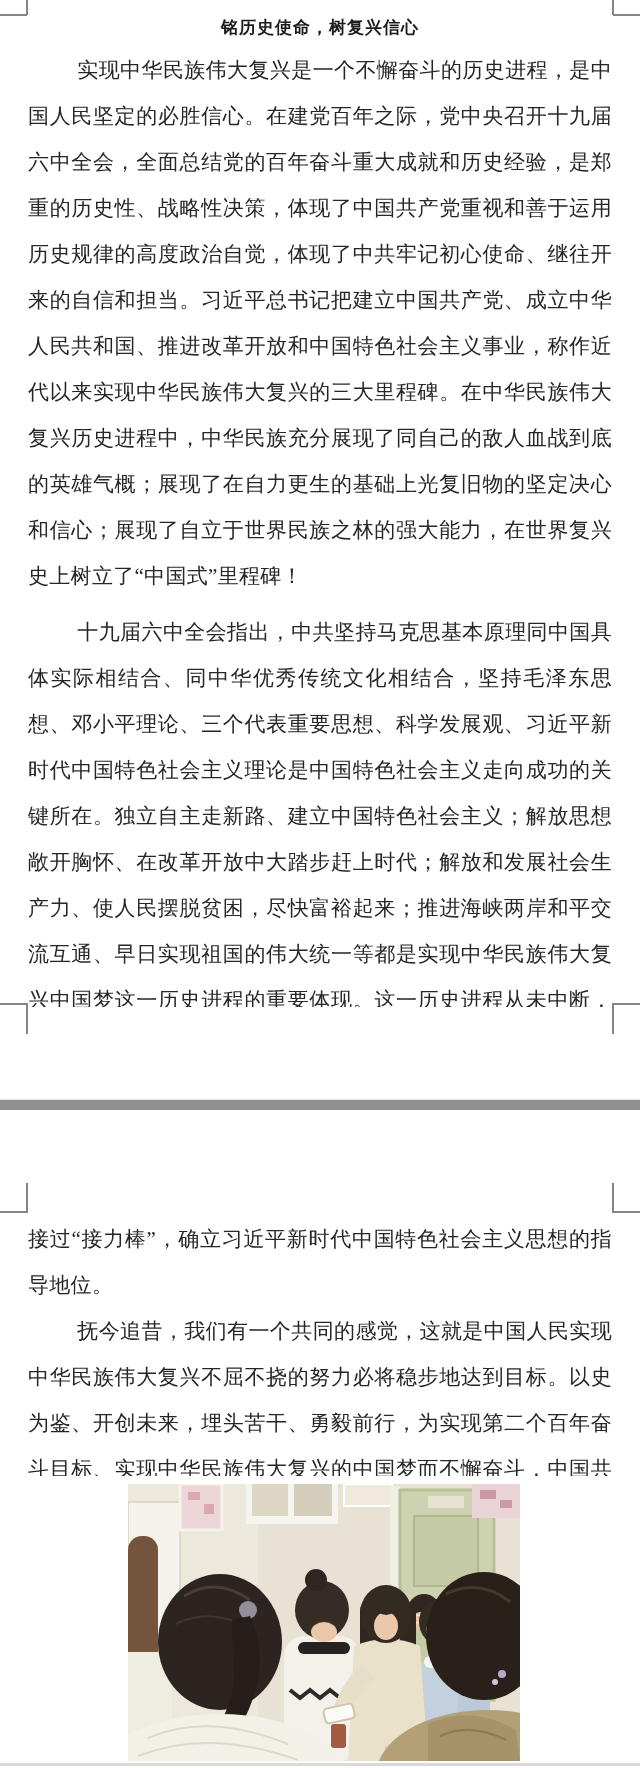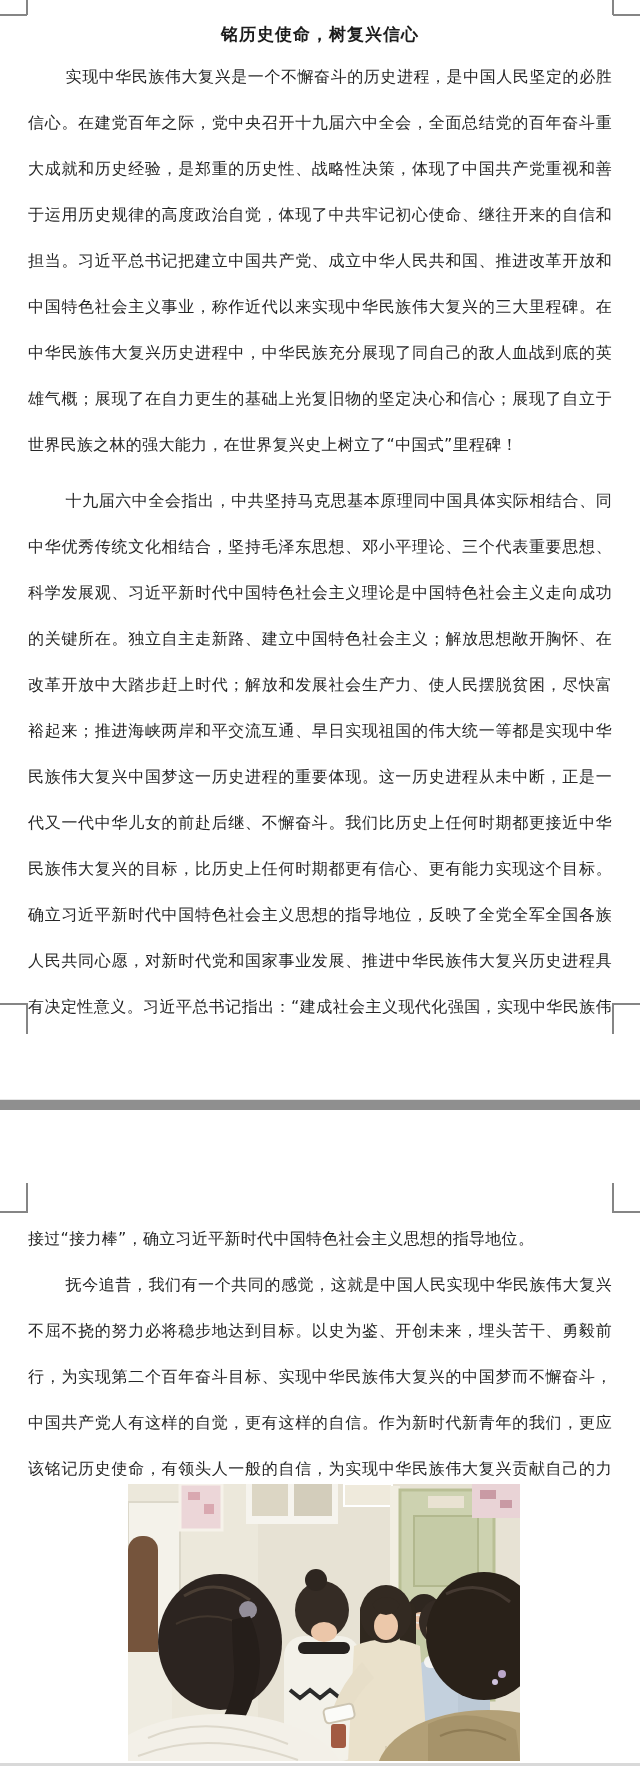--- a/index.html
+++ b/index.html
@@ -2,29 +2,29 @@
 <html><head>
 <meta charset="utf-8">
 <style>
   html,body{margin:0;padding:0;}
   body{
     width:640px;height:1768px;position:relative;background:#ffffff;
     font-family:"DejaVu Sans","Liberation Sans",sans-serif;
     overflow:hidden;
   }
   .page{position:absolute;left:28px;width:584px;color:#262626;}
-  .page1{top:12px;height:1002px;overflow:hidden;}
+  .page1{top:5px;height:1002px;overflow:hidden;}
   .page2{top:1216px;height:260px;overflow:hidden;}
   .doc-title{
     font-size:17px;font-weight:bold;text-align:center;color:#1c1c1c;
     margin:10px 0 8px 0;line-height:24px;letter-spacing:1px;
   }
   .para{
-    font-size:16px;line-height:46px;text-align:justify;
-    margin:0 0 10px 0;text-indent:2.35em;letter-spacing:0.3px;color:#262626;
+    font-size:21px;line-height:46px;text-align:justify;
+    margin:0 0 10px 0;text-indent:2.35em;letter-spacing:0.3px;color:#262626;font-family:Liberation Serif, serif;
   }
   .para.no-indent{text-indent:0;margin-bottom:0;}
   
   .mark{position:absolute;background:#858585;}
   .mark.v{width:2px;}
   .mark.h{height:2px;}
   
   .separator-line-top{position:absolute;left:0;top:1099px;width:640px;height:1px;background:#e6e6e6;}
   .separator-band{position:absolute;left:0;top:1100px;width:640px;height:10px;background:#8f8f8f;}
   .bottom-edge-line{position:absolute;left:0;top:1763px;width:640px;height:3px;background:#d9d9d9;}

